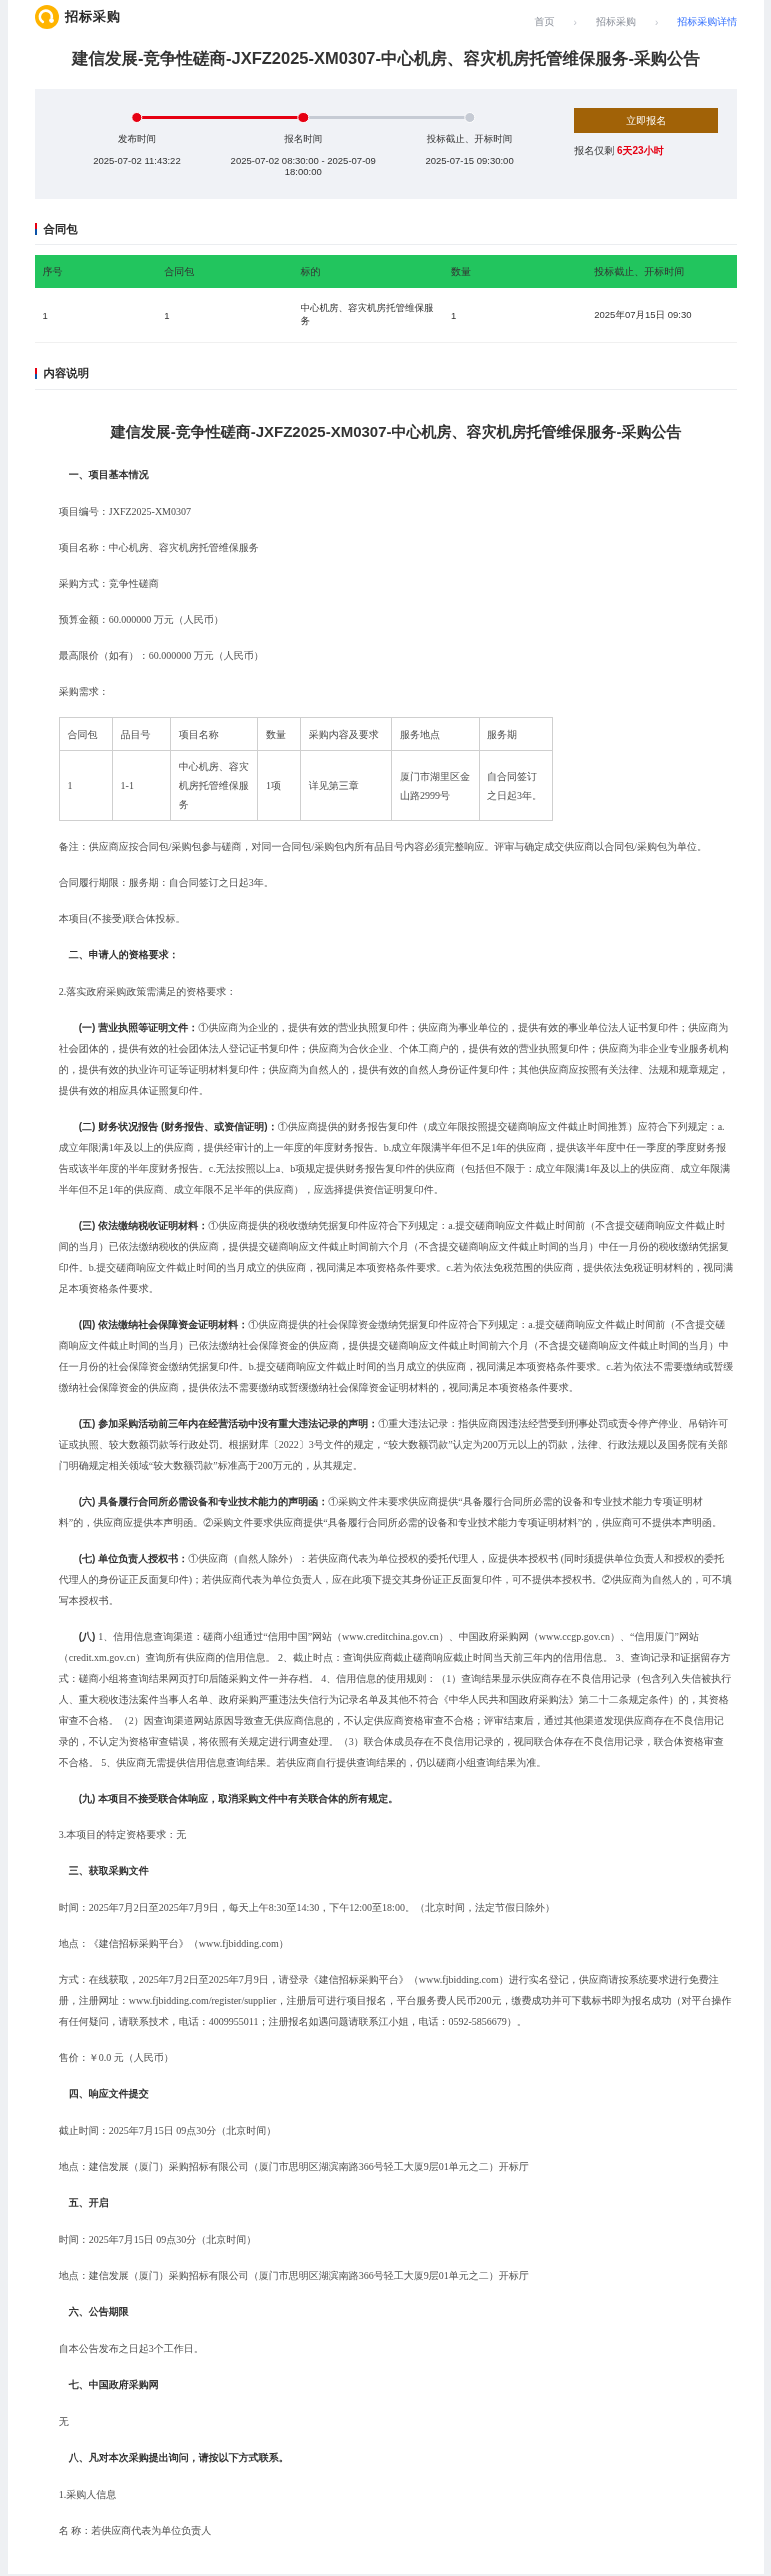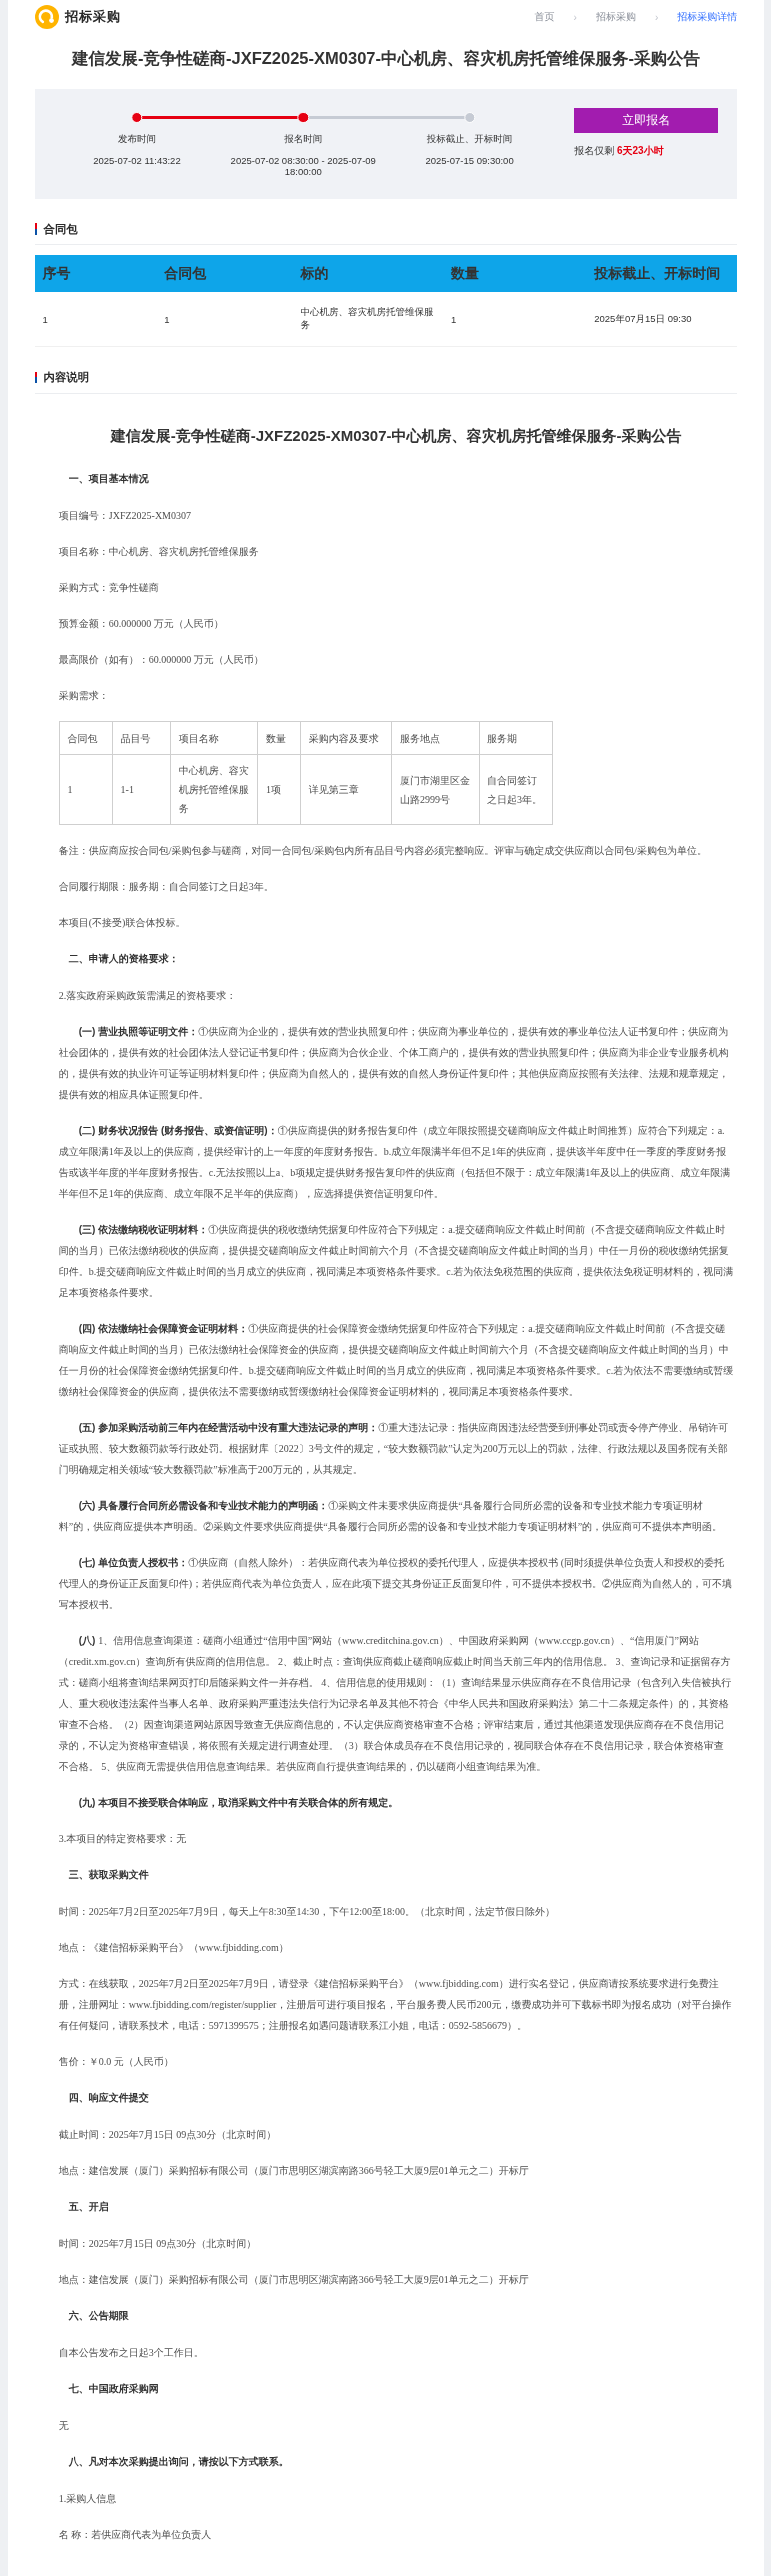--- a/index.html
+++ b/index.html
@@ -1,20 +1,20 @@
 <!DOCTYPE html>
 <html style="font-size:10px"><head>
 <meta charset="utf-8">
 <style>
   html,body{margin:0;padding:0;}
   body{width:772px;background:#eef0f3;font-family:"Liberation Sans",sans-serif;color:#333;}
   .card{margin:0 8.2px;background:#fff;padding-bottom:17.7px;}
 
   
-  .hdr{display:flex;justify-content:space-between;align-items:center;padding:5px 26.6px 2.5px;}
+  .hdr{display:flex;justify-content:space-between;align-items:flex-end;padding:5px 26.6px 2.5px;}
   .brand{display:flex;align-items:center;gap:6.3px;cursor:pointer;}
   .logo{width:24px;height:24px;display:block;}
   .brand-name{font-size:13.3px;font-weight:700;color:#2b2b2b;letter-spacing:0.6px;}
   .crumbs{font-size:10px;color:#8a8f99;display:flex;align-items:center;gap:19px;}
   .crumb{cursor:pointer;}
   .crumb.active{color:#3370ff;}
   .crumb-sep{color:#c0c4cc;}
 
   
   .page-title{text-align:center;font-size:16.5px;font-weight:700;color:#333;margin:16.5px 38px 19px;}
@@ -23,33 +23,33 @@
   .timeline-panel{margin:0 26.6px;background:#f0f2f6;padding:19px 19px 21.5px;display:flex;align-items:flex-start;}
   .steps{flex:1;display:flex;margin-top:3.8px;}
   .step{flex:1;position:relative;text-align:center;padding-top:21.5px;}
   .step .dot{position:absolute;top:0;left:50%;transform:translateX(-50%);width:11.4px;height:11.4px;border-radius:50%;background:#c6cbd4;border:1.9px solid #fff;z-index:2;box-sizing:border-box;}
   .step.done .dot,.step.active .dot{background:#e60012;}
   .step+.step::before{content:"";position:absolute;top:3.8px;right:50%;width:100%;height:3.8px;background:#c6cbd4;z-index:1;}
   .step.active::before{background:#e60012;}
   .step-label{font-size:9.5px;color:#333;margin-bottom:8.9px;}
   .step-time{font-size:9.5px;color:#333;}
   .tl-right{width:144px;margin-left:21.5px;flex-shrink:0;}
-  .apply-btn{display:block;width:100%;height:25px;background:#a21caf;color:#fff;border:none;font-size:12px;cursor:pointer;font-family:inherit;}
+  .apply-btn{display:block;width:100%;height:25px;background:#a16207;color:#fff;border:none;font-size:10px;cursor:pointer;font-family:inherit;}
   .countdown{margin-top:11.4px;font-size:10px;color:#333;white-space:nowrap;}
   .countdown .red{color:#e60012;font-weight:700;}
 
   
   .sec{margin:23px 26.6px 0;}
   .sec-head{display:flex;align-items:center;gap:6.3px;padding-bottom:7.6px;border-bottom:0.6px solid #ebedf0;}
   .sec-bar{width:2.5px;height:11.4px;background:linear-gradient(#e60012 0 50%,#0b52a7 50% 100%);}
   .sec-title{font-size:11.4px;font-weight:700;color:#2b2b2b;}
 
   
   .pkg{width:100%;border-collapse:collapse;margin-top:10px;}
-  .pkg th{background:#0ea5e9;text-align:left;font-size:14px;font-weight:700;color:#333;padding:9.5px 7.6px;}
+  .pkg th{background:#22c55e;text-align:left;font-size:10px;font-weight:400;color:#333;padding:9.5px 7.6px;}
   .pkg td{font-size:9.5px;color:#333;padding:14px 7.6px;border-bottom:0.6px solid #f0f0f0;vertical-align:middle;}
   .pkg th:nth-child(1){width:17%}.pkg th:nth-child(2){width:19%}.pkg th:nth-child(3){width:21%}.pkg th:nth-child(4){width:20%}.pkg th:nth-child(5){width:21%}
 
   
   .doc{padding:3.8px 3.8px 0 24px;}
   .doc-title{text-align:center;font-size:15px;font-weight:700;color:#333;margin:29px 25px 26.6px;}
   .dh{font-size:10px;font-weight:700;color:#333;margin:19px 10px;}
   .dp{font-size:10px;color:#4d4d4d;line-height:2.1;margin:15px 0;font-family:"Liberation Serif",serif;}
   .dp b{font-family:"Liberation Sans",sans-serif;color:#333;}
   .pi{text-indent:2em;}
@@ -199,21 +199,21 @@
       <p class="dp pi"><b>(四) 依法缴纳社会保障资金证明材料：</b><span>①供应商提供的社会保障资金缴纳凭据复印件应符合下列规定：a.提交磋商响应文件截止时间前（不含提交磋商响应文件截止时间的当月）已依法缴纳社会保障资金的供应商，提供提交磋商响应文件截止时间前六个月（不含提交磋商响应文件截止时间的当月）中任一月份的社会保障资金缴纳凭据复印件。b.提交磋商响应文件截止时间的当月成立的供应商，视同满足本项资格条件要求。c.若为依法不需要缴纳或暂缓缴纳社会保障资金的供应商，提供依法不需要缴纳或暂缓缴纳社会保障资金证明材料的，视同满足本项资格条件要求。</span></p>
       <p class="dp pi"><b>(五) 参加采购活动前三年内在经营活动中没有重大违法记录的声明：</b><span>①重大违法记录：指供应商因违法经营受到刑事处罚或责令停产停业、吊销许可证或执照、较大数额罚款等行政处罚。根据财库〔2022〕3号文件的规定，“较大数额罚款”认定为200万元以上的罚款，法律、行政法规以及国务院有关部门明确规定相关领域“较大数额罚款”标准高于200万元的，从其规定。</span></p>
       <p class="dp pi"><b>(六) 具备履行合同所必需设备和专业技术能力的声明函：</b><span>①采购文件未要求供应商提供“具备履行合同所必需的设备和专业技术能力专项证明材料”的，供应商应提供本声明函。②采购文件要求供应商提供“具备履行合同所必需的设备和专业技术能力专项证明材料”的，供应商可不提供本声明函。</span></p>
       <p class="dp pi"><b>(七) 单位负责人授权书：</b><span>①供应商（自然人除外）：若供应商代表为单位授权的委托代理人，应提供本授权书 (同时须提供单位负责人和授权的委托代理人的身份证正反面复印件)；若供应商代表为单位负责人，应在此项下提交其身份证正反面复印件，可不提供本授权书。②供应商为自然人的，可不填写本授权书。</span></p>
       <p class="dp pi"><b>(八) </b><span>1、信用信息查询渠道：磋商小组通过“信用中国”网站（www.creditchina.gov.cn）、中国政府采购网（www.ccgp.gov.cn）、“信用厦门”网站（credit.xm.gov.cn）查询所有供应商的信用信息。 2、截止时点：查询供应商截止磋商响应截止时间当天前三年内的信用信息。 3、查询记录和证据留存方式：磋商小组将查询结果网页打印后随采购文件一并存档。 4、信用信息的使用规则：（1）查询结果显示供应商存在不良信用记录（包含列入失信被执行人、重大税收违法案件当事人名单、政府采购严重违法失信行为记录名单及其他不符合《中华人民共和国政府采购法》第二十二条规定条件）的，其资格审查不合格。（2）因查询渠道网站原因导致查无供应商信息的，不认定供应商资格审查不合格；评审结束后，通过其他渠道发现供应商存在不良信用记录的，不认定为资格审查错误，将依照有关规定进行调查处理。（3）联合体成员存在不良信用记录的，视同联合体存在不良信用记录，联合体资格审查不合格。 5、供应商无需提供信用信息查询结果。若供应商自行提供查询结果的，仍以磋商小组查询结果为准。</span></p>
       <p class="dp pi pb">(九) 本项目不接受联合体响应，取消采购文件中有关联合体的所有规定。</p>
       <p class="dp">3.本项目的特定资格要求：无</p>
       <p class="dh">三、获取采购文件</p>
       <p class="dp">时间：2025年7月2日至2025年7月9日，每天上午8:30至14:30，下午12:00至18:00。（北京时间，法定节假日除外）</p>
       <p class="dp">地点：《建信招标采购平台》（www.fjbidding.com）</p>
-      <p class="dp">方式：在线获取，2025年7月2日至2025年7月9日，请登录《建信招标采购平台》（www.fjbidding.com）进行实名登记，供应商请按系统要求进行免费注册，注册网址：www.fjbidding.com/register/supplier，注册后可进行项目报名，平台服务费人民币200元，缴费成功并可下载标书即为报名成功（对平台操作有任何疑问，请联系技术，电话：5971399575；注册报名如遇问题请联系江小姐，电话：0592-5856679）。</p>
+      <p class="dp">方式：在线获取，2025年7月2日至2025年7月9日，请登录《建信招标采购平台》（www.fjbidding.com）进行实名登记，供应商请按系统要求进行免费注册，注册网址：www.fjbidding.com/register/supplier，注册后可进行项目报名，平台服务费人民币200元，缴费成功并可下载标书即为报名成功（对平台操作有任何疑问，请联系技术，电话：4009955011；注册报名如遇问题请联系江小姐，电话：0592-5856679）。</p>
       <p class="dp">售价：￥0.0 元（人民币）</p>
       <p class="dh">四、响应文件提交</p>
       <p class="dp">截止时间：2025年7月15日 09点30分（北京时间）</p>
       <p class="dp">地点：建信发展（厦门）采购招标有限公司（厦门市思明区湖滨南路366号轻工大厦9层01单元之二）开标厅</p>
       <p class="dh">五、开启</p>
       <p class="dp">时间：2025年7月15日 09点30分（北京时间）</p>
       <p class="dp">地点：建信发展（厦门）采购招标有限公司（厦门市思明区湖滨南路366号轻工大厦9层01单元之二）开标厅</p>
       <p class="dh">六、公告期限</p>
       <p class="dp">自本公告发布之日起3个工作日。</p>
       <p class="dh">七、中国政府采购网</p>

